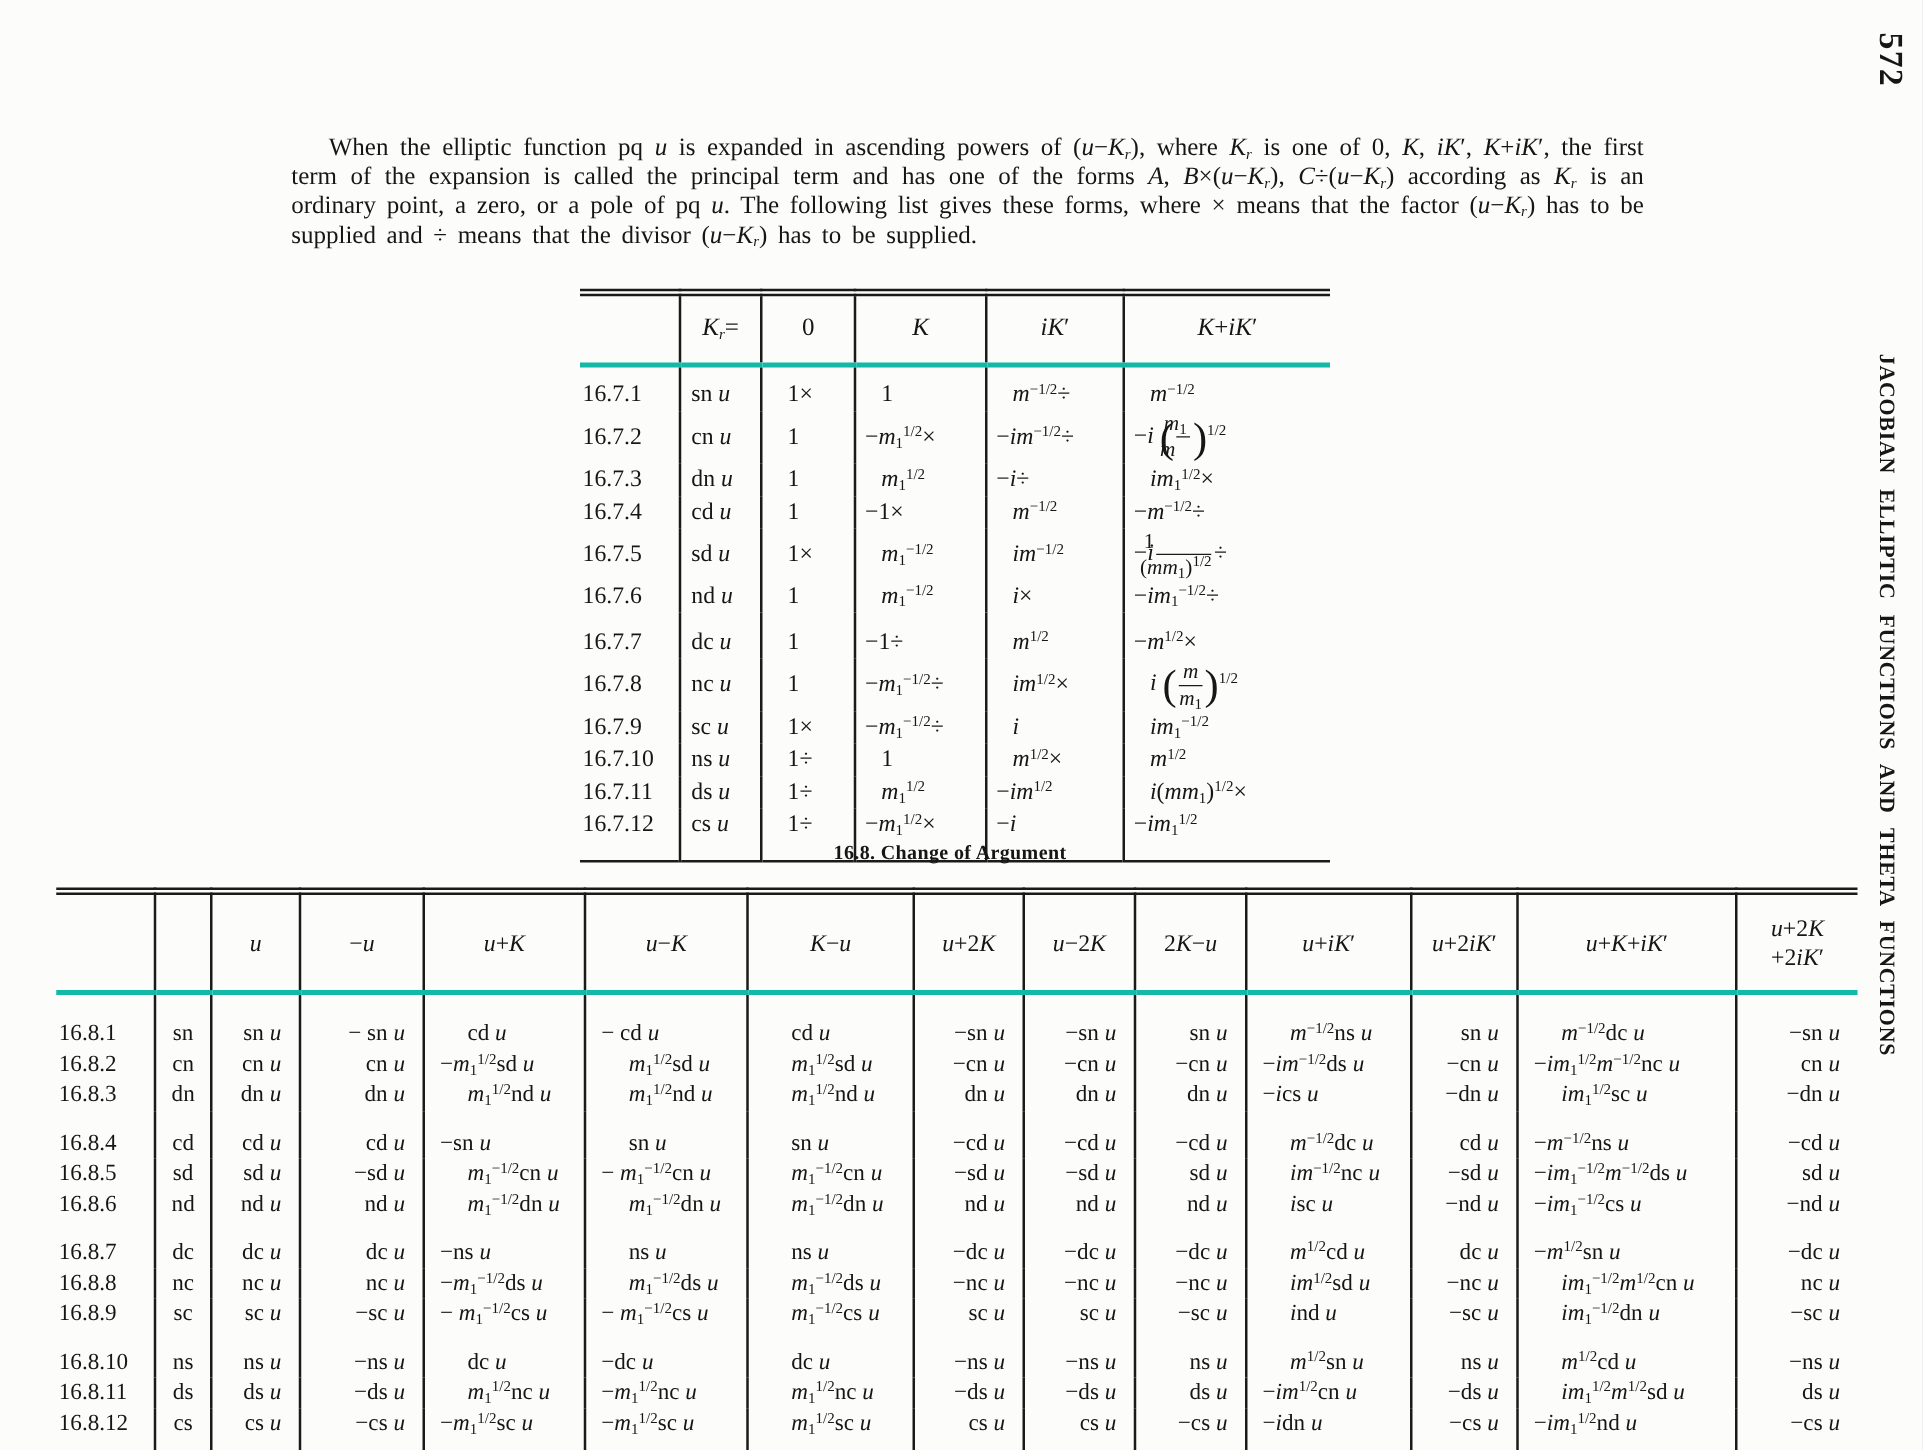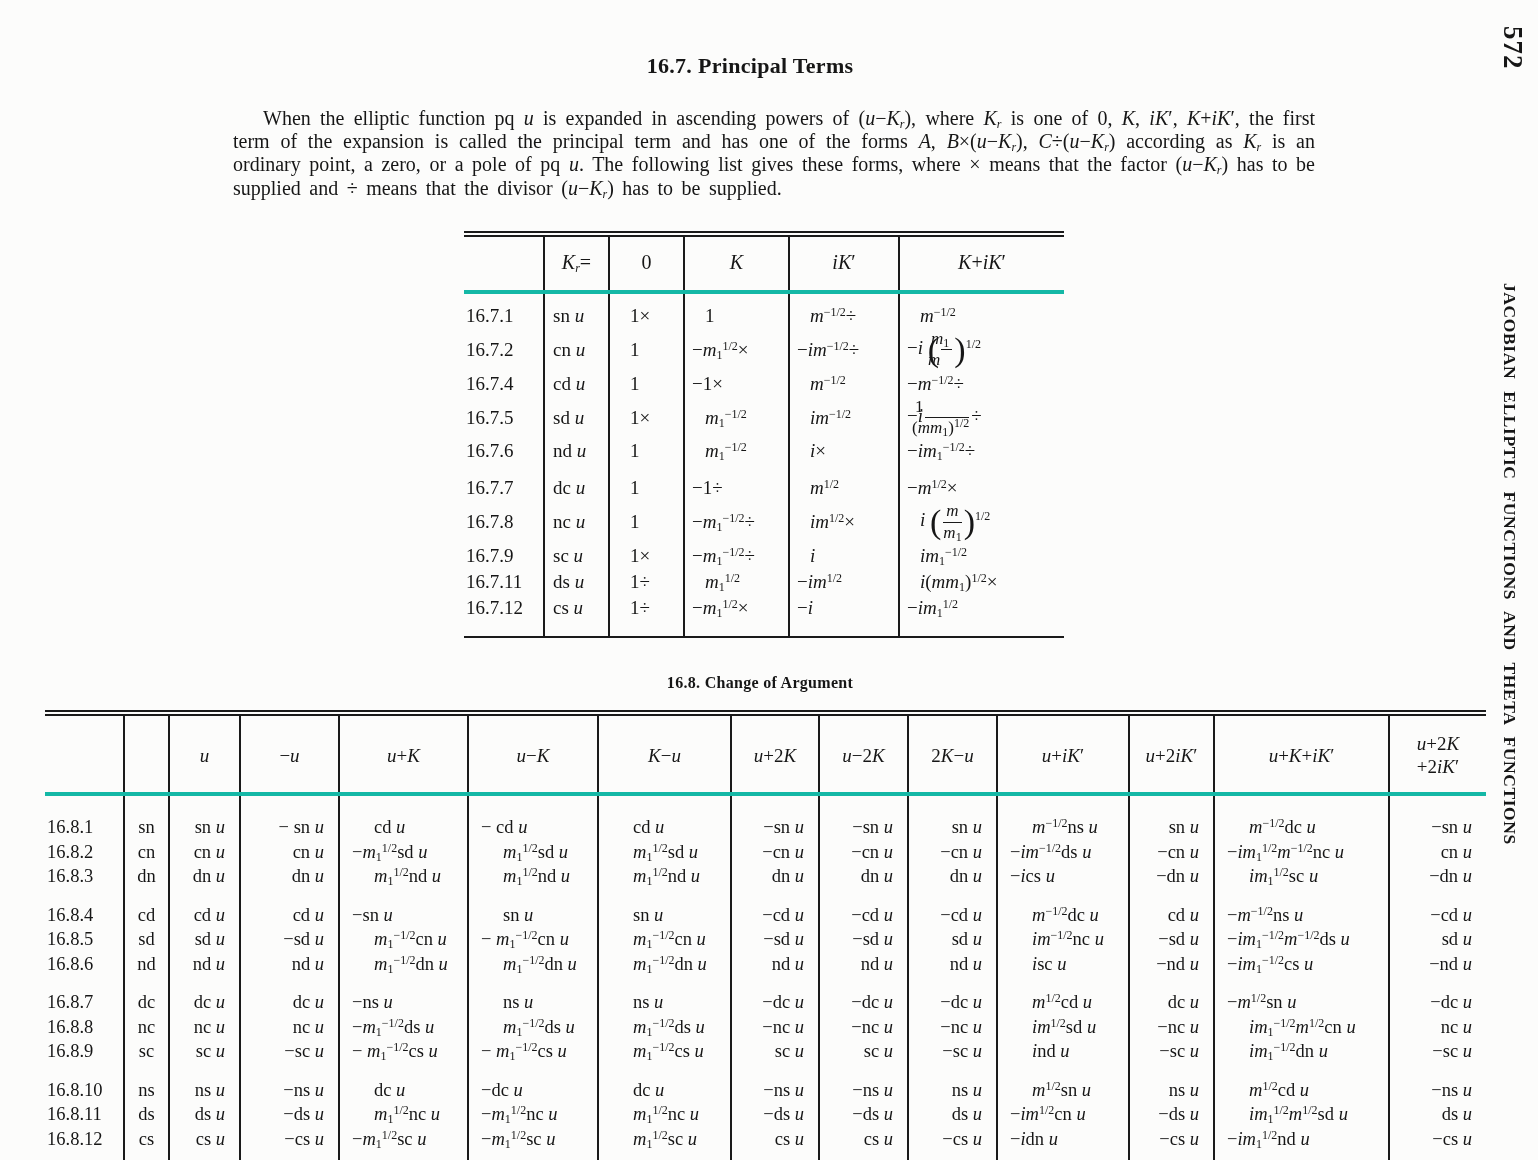--- a/index.html
+++ b/index.html
@@ -62,21 +62,20 @@
   .bp{font-size:34px;line-height:0;vertical-align:-7px;}
 </style>
 </head>
 <body>
 
 <div class="sheet">
 
   <div class="pagenum">572</div>
   <div class="runhead">JACOBIAN ELLIPTIC FUNCTIONS AND THETA FUNCTIONS</div>
 
-  <h1 class="t167">16.7.  Principal Terms</h1>
   <p class="para">When the elliptic function pq <i>u</i> is expanded in ascending powers of (<i>u</i>−<i>K</i><sub><i>r</i></sub>), where <i>K</i><sub><i>r</i></sub> is one of 0, <i>K</i>, <i>iK</i>′, <i>K</i>+<i>iK</i>′, the first term of the expansion is called the principal term and has one of the forms <i>A</i>, <i>B</i>×(<i>u</i>−<i>K</i><sub><i>r</i></sub>), <i>C</i>÷(<i>u</i>−<i>K</i><sub><i>r</i></sub>) according as <i>K</i><sub><i>r</i></sub> is an ordinary point, a zero, or a pole of pq <i>u</i>. The following list gives these forms, where × means that the factor (<i>u</i>−<i>K</i><sub><i>r</i></sub>) has to be supplied and ÷ means that the divisor (<i>u</i>−<i>K</i><sub><i>r</i></sub>) has to be supplied.</p>
 
   <div class="w167">
     <table class="tbl tbl167" id="tbl167">
       <colgroup>
         <col style="width:80px">
           <col style="width:65px">
           <col style="width:75px">
         <col style="width:105px">
           <col style="width:110px">
@@ -103,20 +102,28 @@
           </tr>
           <tr>
             <td class="rid">16.7.2</td>
             <td class="fn">cn <i>u</i></td>
             <td class="l">1</td>
             <td class="l neg">−<i>m</i><sub>1</sub><sup>1/2</sup>×</td>
             <td class="l neg">−<i>im</i><sup>−1/2</sup>÷</td>
             <td class="l neg">−<i>i</i> <span class="bp">(</span><span class="frac"><span class="num"><i>m</i><sub>1</sub></span><span class="den"><i>m</i></span></span><span class="bp">)</span><sup>1/2</sup></td>
           </tr>
           <tr>
+            <td class="rid">16.7.3</td>
+            <td class="fn">dn <i>u</i></td>
+            <td class="l">1</td>
+            <td class="l"><i>m</i><sub>1</sub><sup>1/2</sup></td>
+            <td class="l neg">−<i>i</i>÷</td>
+            <td class="l"><i>im</i><sub>1</sub><sup>1/2</sup>×</td>
+          </tr>
+          <tr>
             <td class="rid">16.7.4</td>
             <td class="fn">cd <i>u</i></td>
             <td class="l">1</td>
             <td class="l neg">−1×</td>
             <td class="l"><i>m</i><sup>−1/2</sup></td>
             <td class="l neg">−<i>m</i><sup>−1/2</sup>÷</td>
           </tr>
           <tr>
             <td class="rid">16.7.5</td>
             <td class="fn">sd <i>u</i></td>
@@ -149,20 +156,28 @@
             <td class="l"><i>im</i><sup>1/2</sup>×</td>
             <td class="l"><i>i</i> <span class="bp">(</span><span class="frac"><span class="num"><i>m</i></span><span class="den"><i>m</i><sub>1</sub></span></span><span class="bp">)</span><sup>1/2</sup></td>
           </tr>
           <tr>
             <td class="rid">16.7.9</td>
             <td class="fn">sc <i>u</i></td>
             <td class="l">1×</td>
             <td class="l neg">−<i>m</i><sub>1</sub><sup>−1/2</sup>÷</td>
             <td class="l"><i>i</i></td>
             <td class="l"><i>im</i><sub>1</sub><sup>−1/2</sup></td>
+          </tr>
+          <tr>
+            <td class="rid">16.7.10</td>
+            <td class="fn">ns <i>u</i></td>
+            <td class="l">1÷</td>
+            <td class="l">1</td>
+            <td class="l"><i>m</i><sup>1/2</sup>×</td>
+            <td class="l"><i>m</i><sup>1/2</sup></td>
           </tr>
           <tr>
             <td class="rid">16.7.11</td>
             <td class="fn">ds <i>u</i></td>
             <td class="l">1÷</td>
             <td class="l"><i>m</i><sub>1</sub><sup>1/2</sup></td>
             <td class="l neg">−<i>im</i><sup>1/2</sup></td>
             <td class="l"><i>i</i>(<i>mm</i><sub>1</sub>)<sup>1/2</sup>×</td>
           </tr>
           <tr>

